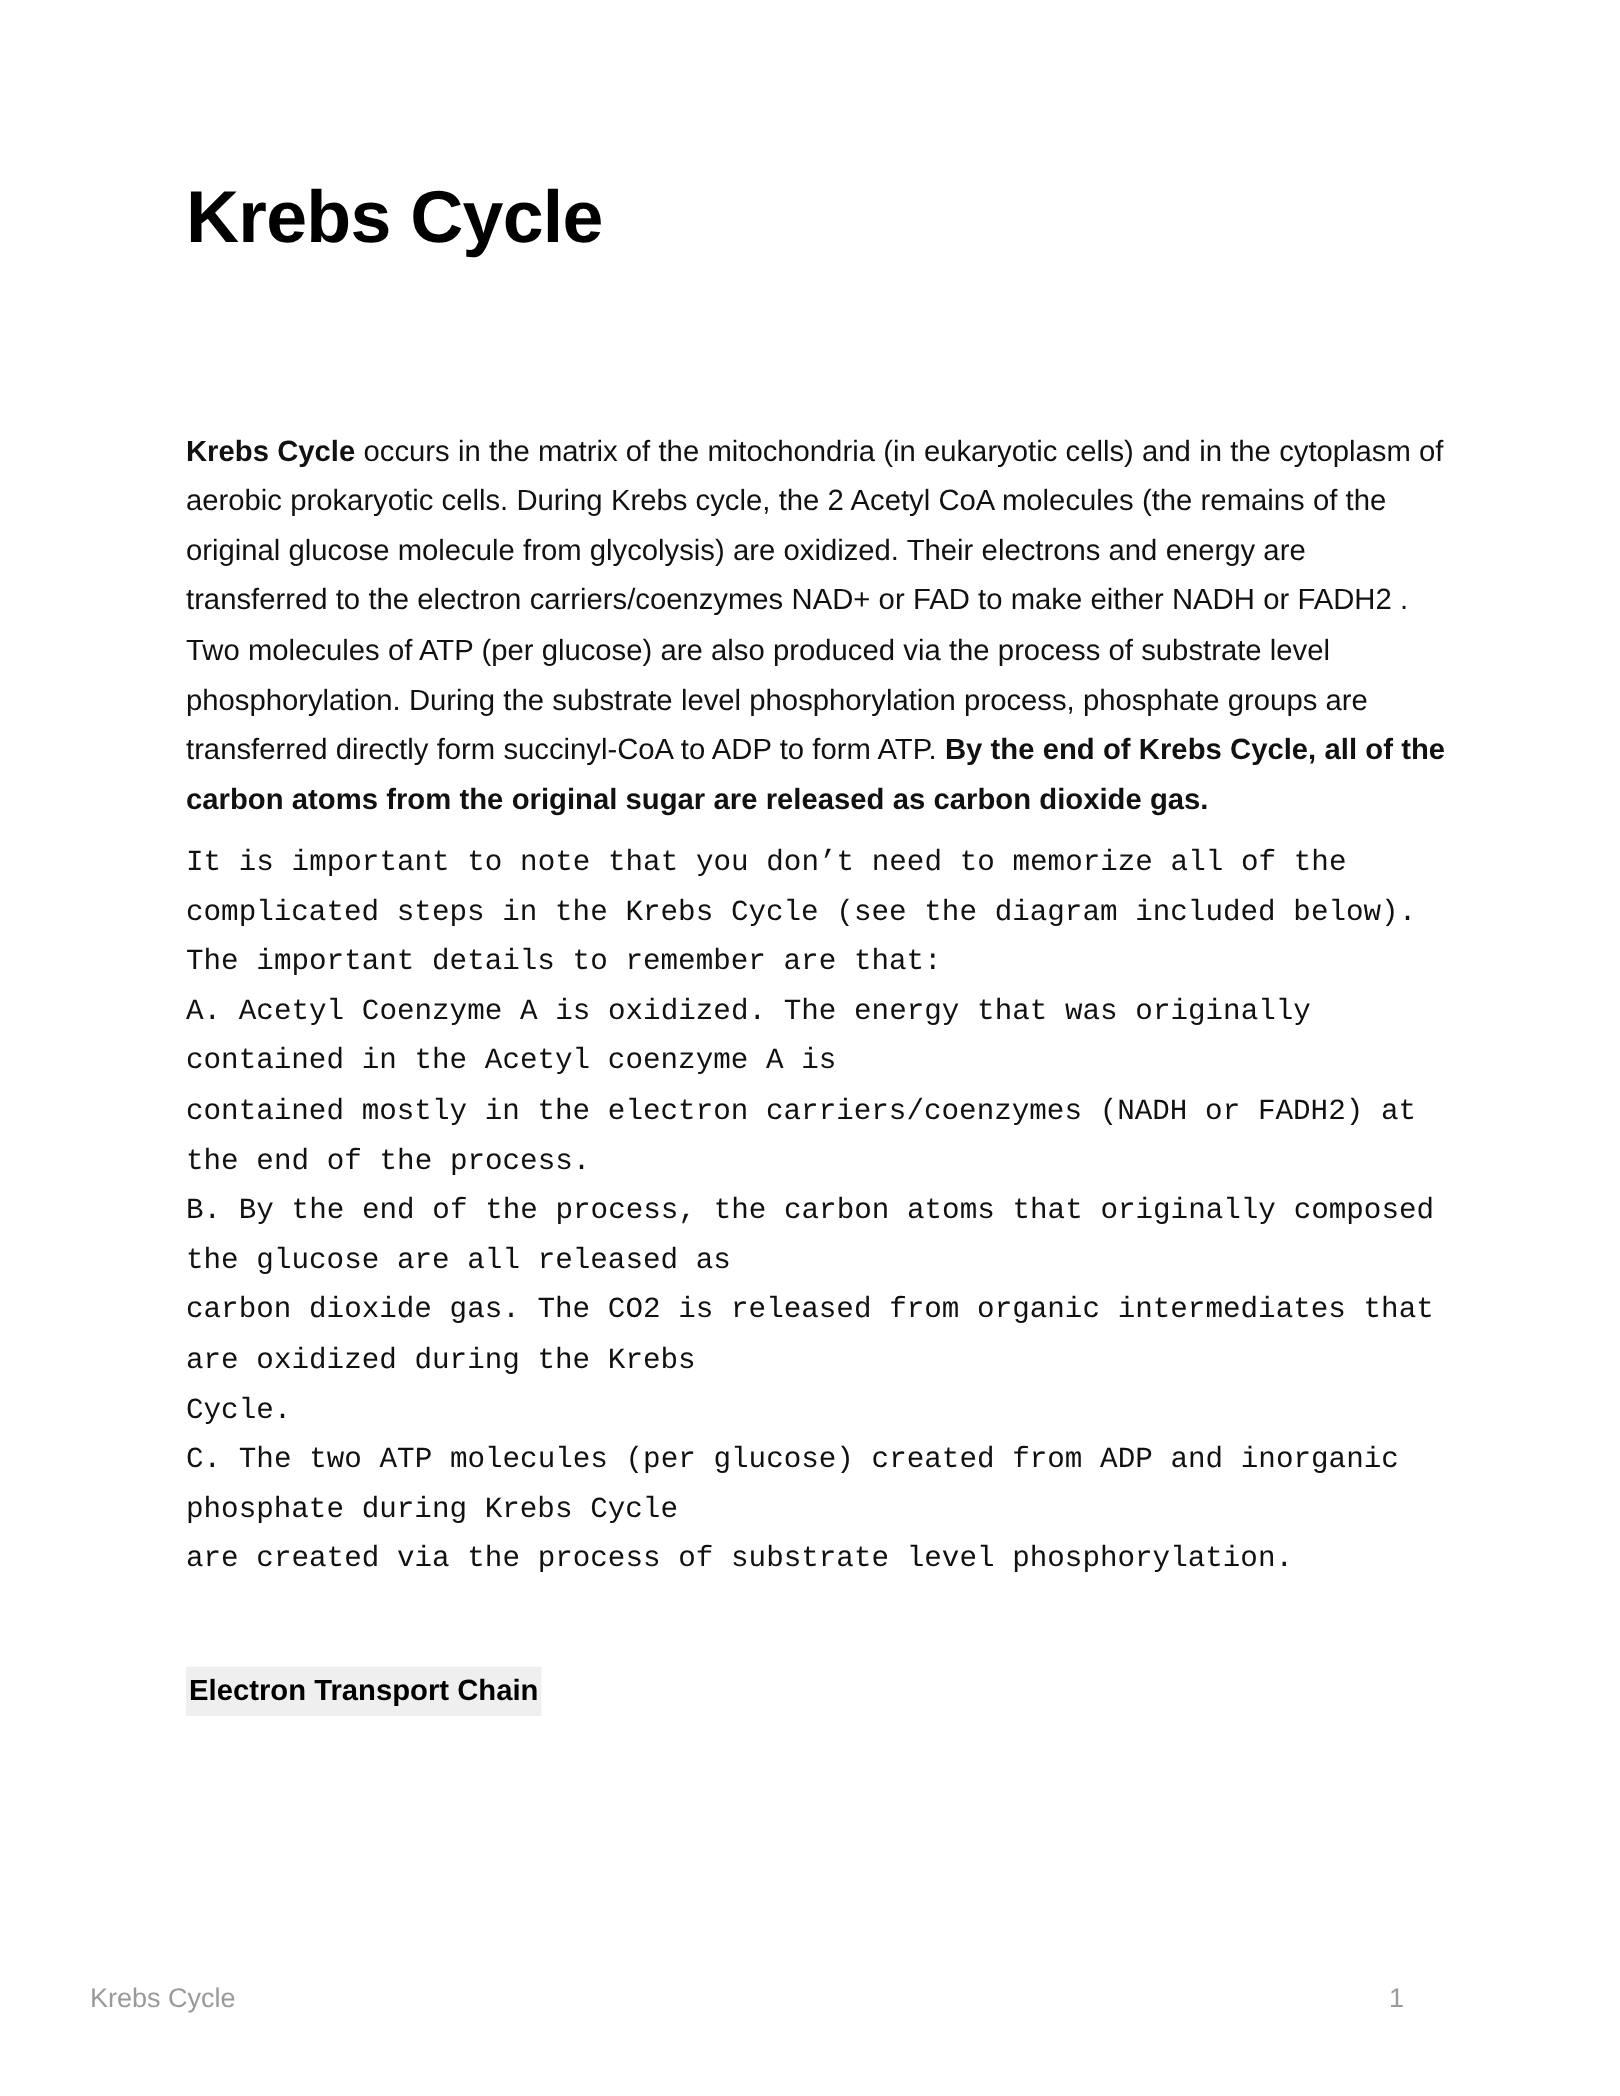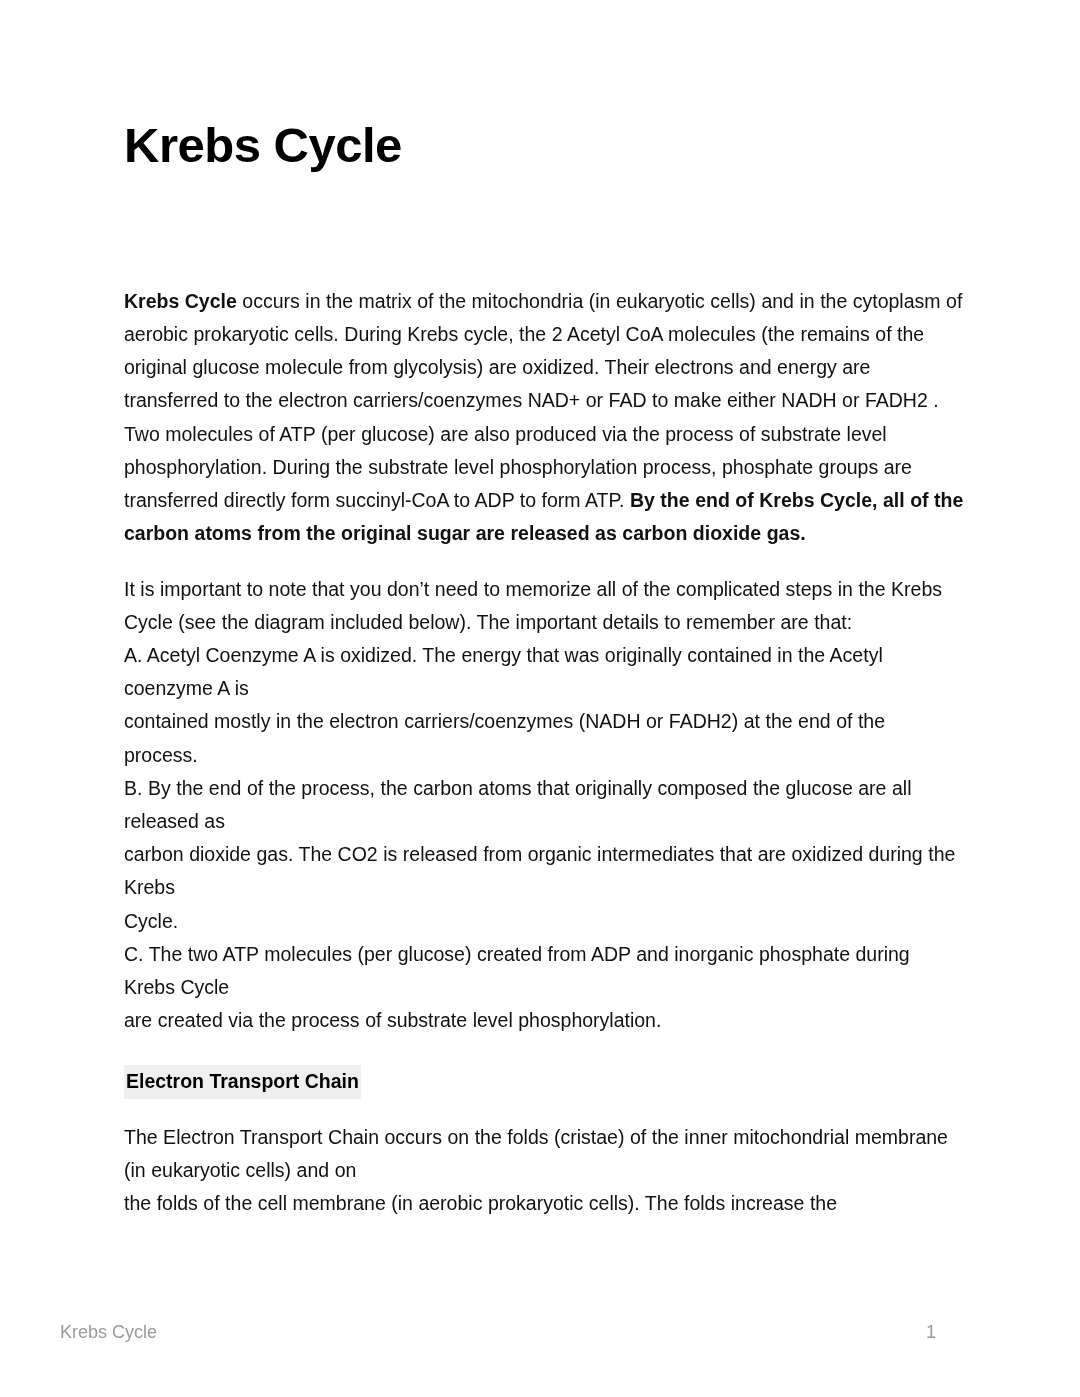--- a/index.html
+++ b/index.html
@@ -47,40 +47,41 @@
     margin: 0;
     text-align: left;
     word-spacing: 0.1px;
   }
 
   .p-intro {
     margin-top: 112px;
   }
 
   .p-note {
-    margin-top: 22px;
+    margin-top: 8px;
+    font-family: Liberation Mono, monospace;
   }
 
   .strong {
     font-weight: bold;
   }
 
   .section-heading {
     font-size: 19.5px;
     font-weight: bold;
     line-height: 33.2px;
     margin: 0;
     display: inline-block;
     background: #efefef;
     color: #000000;
     padding: 0 2px;
   }
 
   .heading-wrap {
-    margin-top: 28px;
+    margin-top: 54px;
   }
 
   .p-etc {
     margin-top: 22px;
   }
 
   .footer {
     position: absolute;
     left: 60px;
     right: 60px;
@@ -119,22 +120,20 @@
 B. By the end of the process, the carbon atoms that originally composed the glucose are all released as
 carbon dioxide gas. The CO2 is released from organic intermediates that are oxidized during the Krebs
 Cycle.
 C. The two ATP molecules (per glucose) created from ADP and inorganic phosphate during Krebs Cycle
 are created via the process of substrate level phosphorylation.</p>
 
     <div class="heading-wrap">
       <span class="section-heading">Electron Transport Chain</span>
     </div>
 
-    <p class="body-block p-etc" style="white-space: pre-line;">The Electron Transport Chain occurs on the folds (cristae) of the inner mitochondrial membrane (in eukaryotic cells) and on
-the folds of the cell membrane (in aerobic prokaryotic cells). The folds increase the</p>
 
   </div>
 
   <div class="footer">
     <span class="footer-left">Krebs Cycle</span>
     <span class="footer-right">1</span>
   </div>
 
 </div>
 

